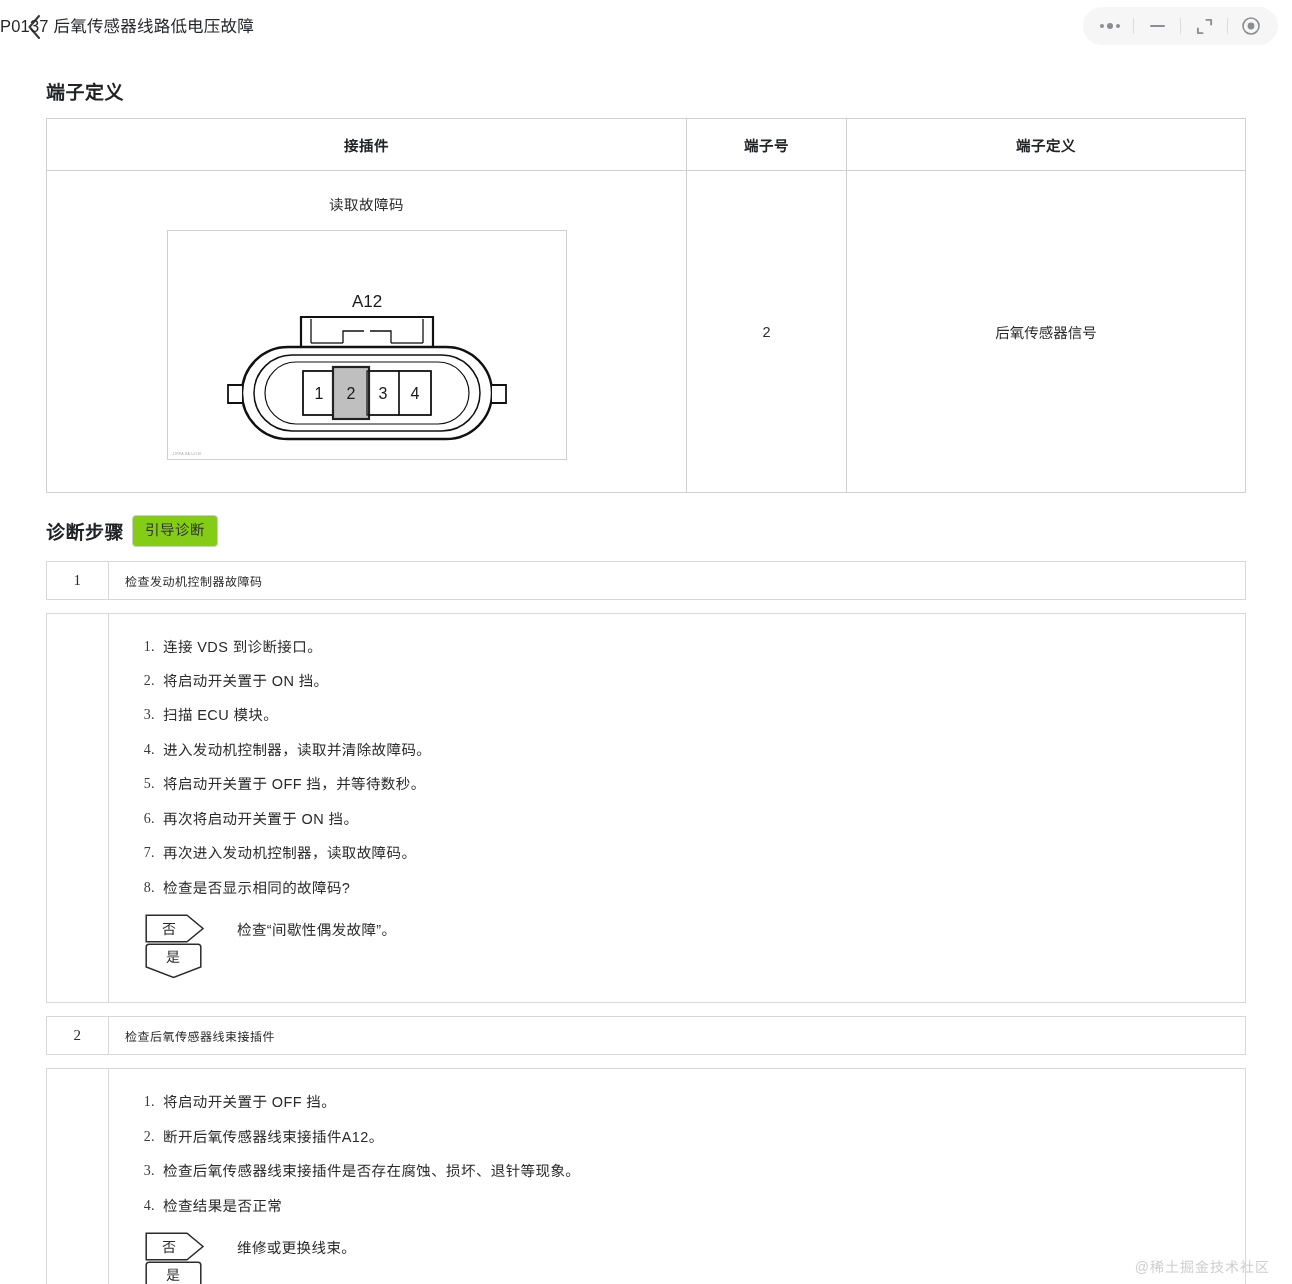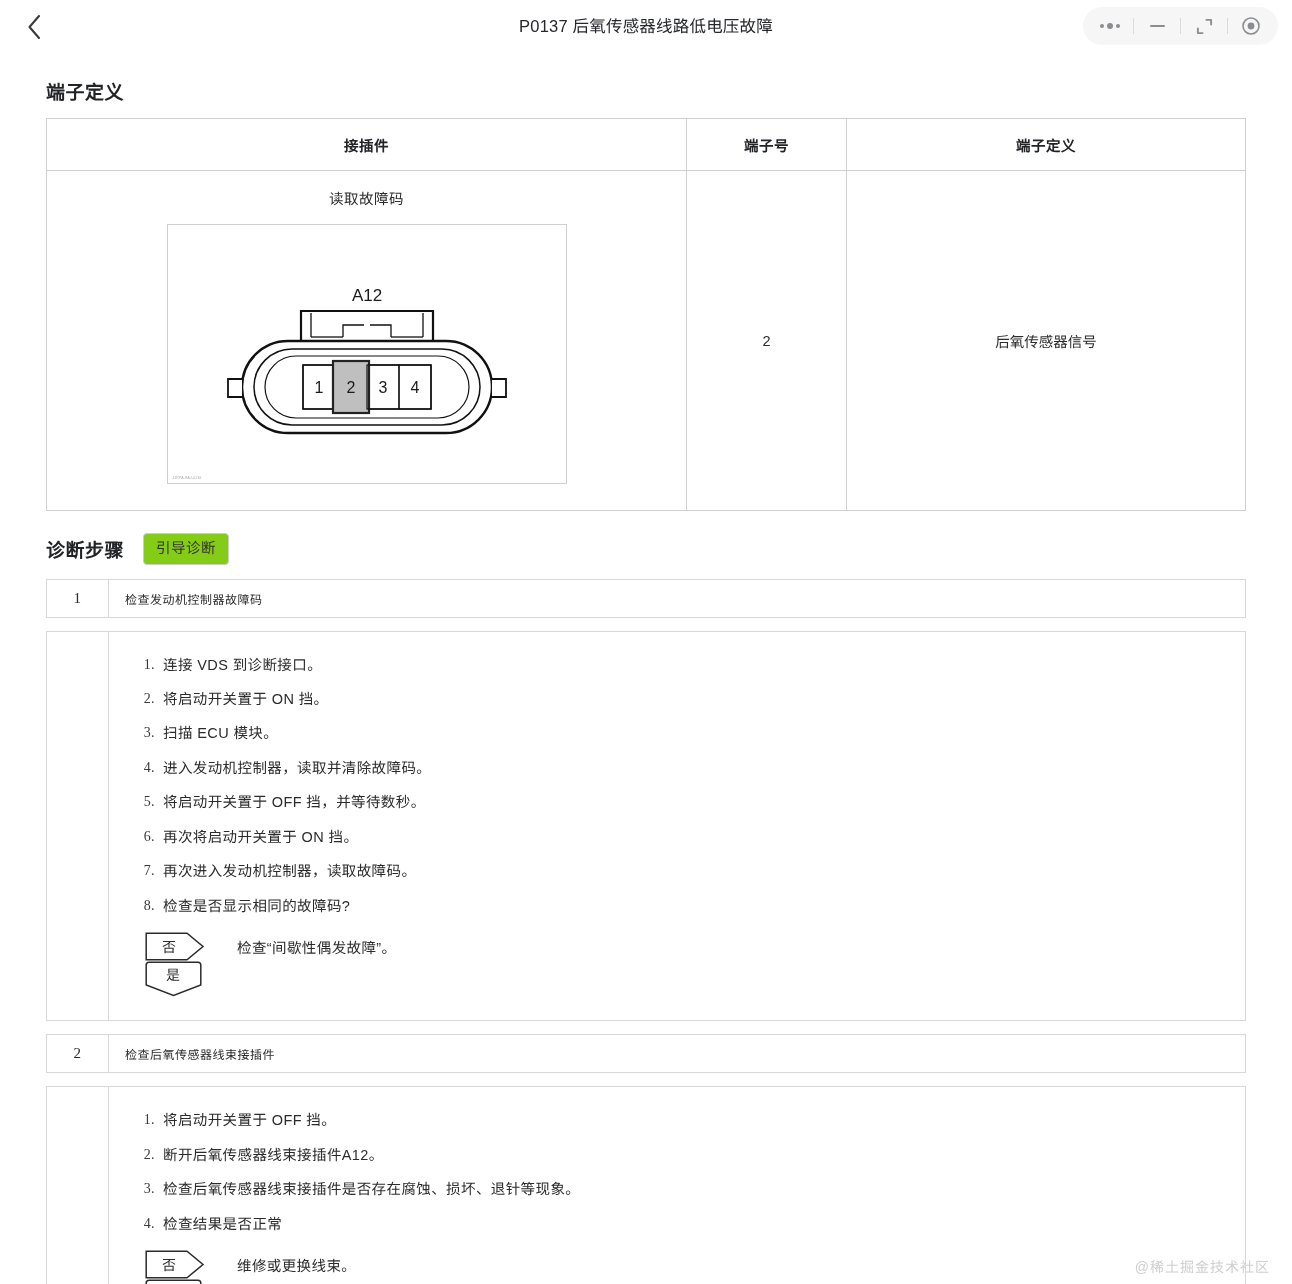--- a/index.html
+++ b/index.html
@@ -25,21 +25,20 @@
   .back-btn {
     position: absolute;
     left: 16px; top: 10px;
     width: 36px; height: 34px;
     display: flex; align-items: center; justify-content: center;
     cursor: pointer;
   }
   .titlebar-title {
     position: absolute;
     left: 0; right: 0;
-    text-align: center;
     font-size: 16.5px;
     color: #26272b;
     letter-spacing: .2px;
     line-height: 53px;
     pointer-events: none;
   }
   .win-controls {
     position: absolute;
     right: 14px; top: 7px;
     height: 38px;
@@ -75,21 +74,21 @@
   h2.section-title {
     font-size: 19px;
     font-weight: bold;
     color: #222326;
     margin: 24px 0 14px 0;
     letter-spacing: .5px;
   }
   .section-title-row {
     display: flex;
     align-items: center;
-    gap: 19px;
+    gap: 8px;
     margin: 22px 0 14px 0;
   }
   .section-title-row h2.section-title { margin: 0; }
   .guide-btn {
     font-size: 14.5px;
     color: #303133;
     background: #84cc16;
     border: 1px solid #c9ccd0;
     border-radius: 4px;
     padding: 7px 12px 8px 12px;
@@ -124,21 +123,21 @@
 
   .conn-cell { padding: 16px 0 10px 0; vertical-align: top; height: 322px; }
   .conn-label {
     font-size: 14.5px;
     color: #2b2b2b;
     margin-bottom: 12px;
     letter-spacing: .5px;
   }
   .conn-frame {
     width: 400px;
-    height: 260px;
+    height: 230px;
     margin: 16px auto;
     border: 1px solid #cfcfcf;
     background: #ffffff;
     position: relative;
   }
   .conn-frame svg { display: block; }
   .conn-watermark {
     position: absolute;
     left: 5px; bottom: 3px;
     font-size: 3.4px;

